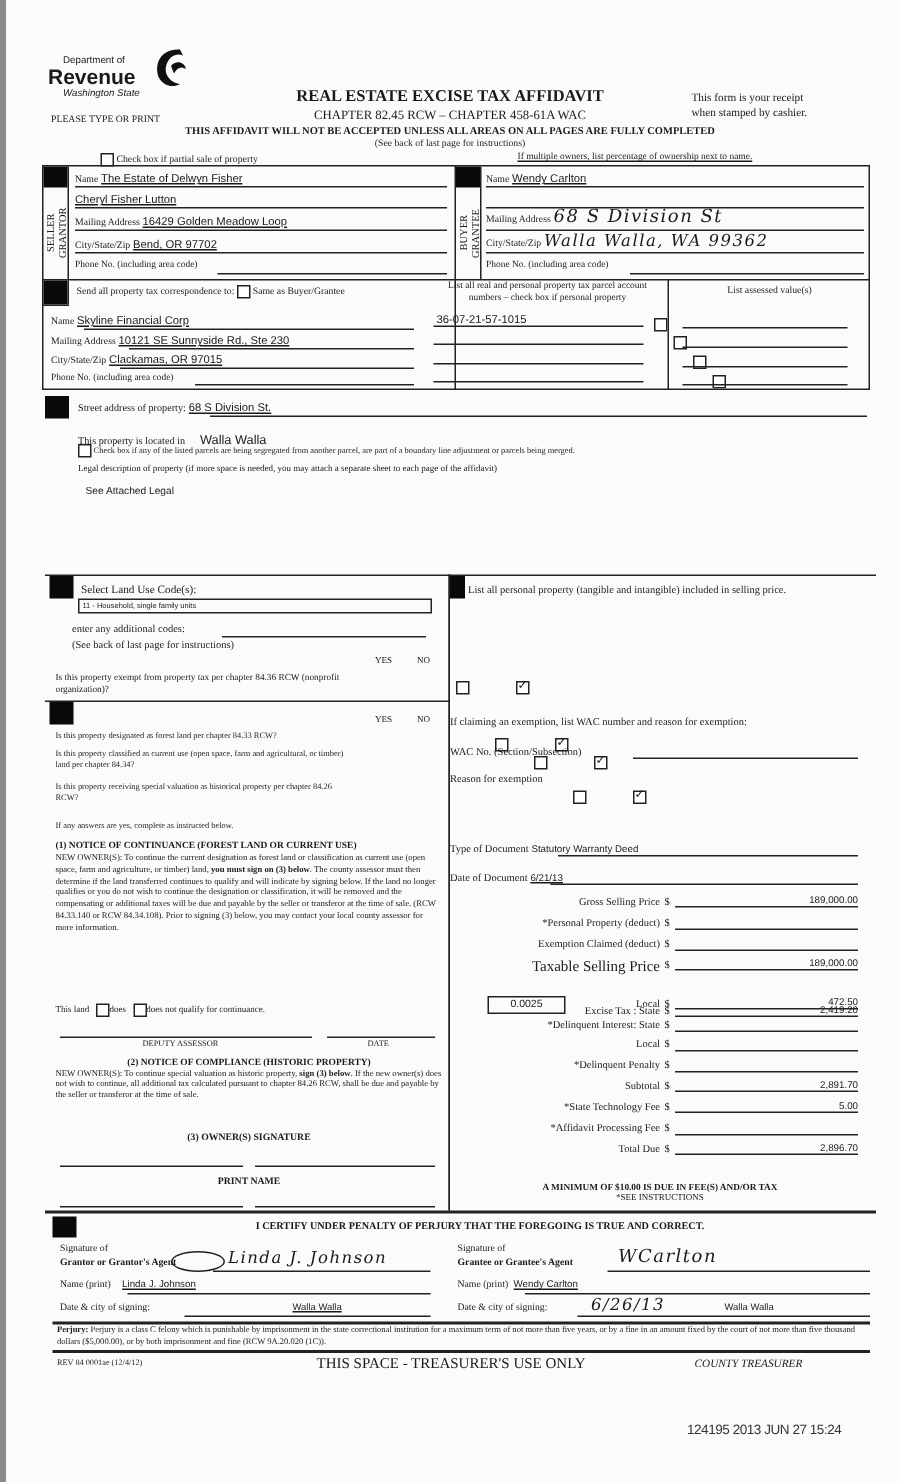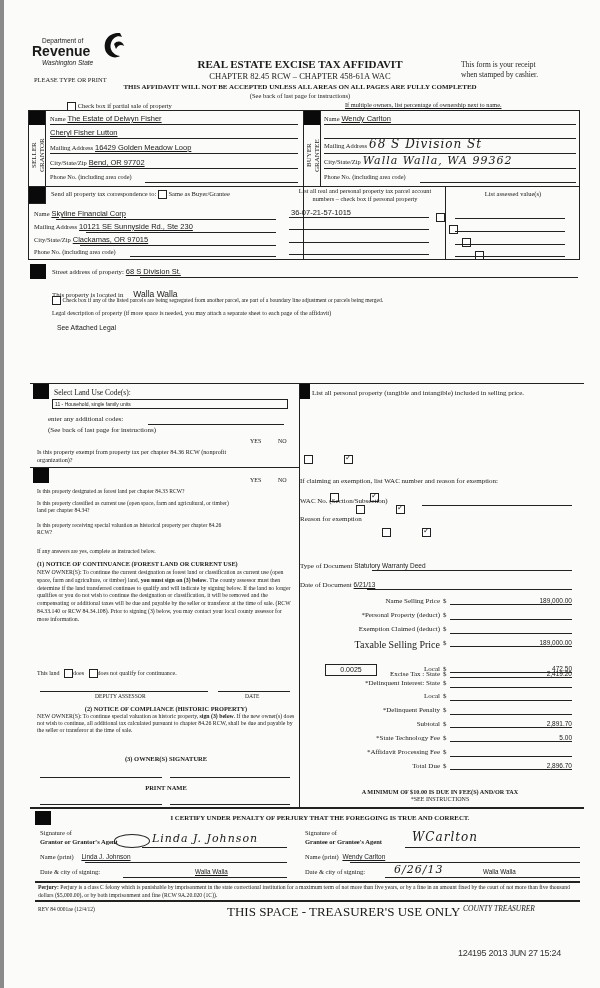--- a/index.html
+++ b/index.html
@@ -258,21 +258,21 @@
 <div class="hline" style="left:372px;top:570px;width:200px;"></div>
 <div class="abs lbl" style="left:300px;top:580px;">
   <span style="font-size:7px;">Date of Document</span>
   <span class="fill" style="font-size:6.5px;text-decoration:underline;">6/21/13</span>
 </div>
 <div class="hline" style="left:367px;top:589px;width:205px;"></div>
 
 
 <div>
   <div class="abs" style="left:300px;top:597px;width:275px;height:12px;">
-    <span class="abs right" style="left:0;width:140px;font-size:7px;">Name Selling Price</span>
+    <span class="abs right" style="left:0;width:140px;font-size:7px;">Gross Selling Price</span>
     <span class="abs" style="left:143px;font-size:7px;">$</span>
     <span class="abs right fill uline" style="left:150px;width:122px;font-size:6.5px;">189,000.00</span>
   </div>
   <div class="abs" style="left:300px;top:611px;width:275px;height:12px;">
     <span class="abs right" style="left:0;width:140px;font-size:7px;">*Personal Property (deduct)</span>
     <span class="abs" style="left:143px;font-size:7px;">$</span>
     <span class="abs right fill uline" style="left:150px;width:122px;height:9px;font-size:6.5px;"></span>
   </div>
   <div class="abs" style="left:300px;top:625px;width:275px;height:12px;">
     <span class="abs right" style="left:0;width:140px;font-size:7px;">Exemption Claimed (deduct)</span>
@@ -367,18 +367,18 @@
 <div class="abs fill" style="left:483px;top:868px;font-size:6.3px;">Walla Walla</div>
 <div class="hline" style="left:385px;top:877px;width:195px;"></div>
 
 
 <div class="hline" style="left:35px;top:881px;width:545px;height:1.5px;"></div>
 <div class="abs" style="left:38px;top:884px;width:545px;font-size:5.7px;line-height:7.5px;">
   <b>Perjury:</b> <span>Perjury is a class C felony which is punishable by imprisonment in the state correctional institution for a maximum term of not more than five years, or by a fine in an amount fixed by the court of not more than five thousand dollars ($5,000.00), or by both imprisonment and fine (RCW 9A.20.020 (1C)).</span>
 </div>
 <div class="hline" style="left:35px;top:900px;width:545px;height:1.5px;"></div>
 <div class="abs" style="left:38px;top:906px;font-size:5.5px;">REV 84 0001ae (12/4/12)</div>
-<div class="abs" style="left:227px;top:904px;font-size:13px;">THIS SPACE - TREASURER'S USE ONLY</div>
+<div class="abs" style="left:211px;top:904px;font-size:10px;">THIS SPACE - TREASURER'S USE ONLY</div>
 <div class="abs" style="left:463px;top:904px;font-size:7.5px;font-style:italic;">COUNTY TREASURER</div>
 <div class="abs sans" style="left:458px;top:948px;font-size:9px;color:#333;letter-spacing:-0.3px;">124195 2013 JUN 27 15:24</div>
 
 
 
 
 </body></html>

